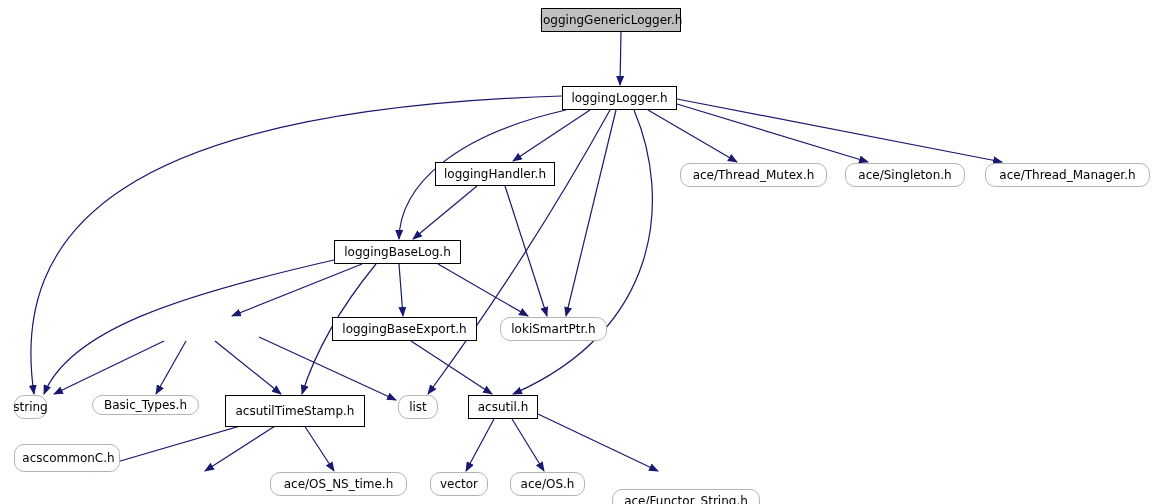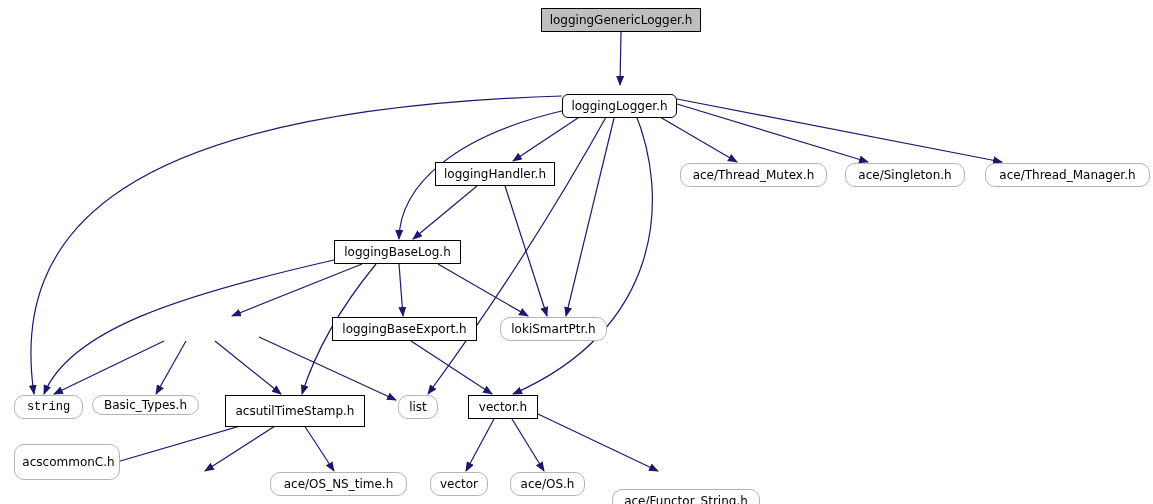--- a/index.html
+++ b/index.html
@@ -65,32 +65,32 @@
       <path d="M259,337 L396,400" class="edge" marker-end="url(#arrow)"></path>
       <path d="M411,341 L492,394" class="edge" marker-end="url(#arrow)"></path>
       <path d="M264,419 L86,471" class="edge" marker-end="url(#arrow)"></path>
       <path d="M286,419 L205,471" class="edge" marker-end="url(#arrow)"></path>
       <path d="M300,419 L334,471" class="edge" marker-end="url(#arrow)"></path>
       <path d="M494,419 L466,471" class="edge" marker-end="url(#arrow)"></path>
       <path d="M512,419 L544,471" class="edge" marker-end="url(#arrow)"></path>
       <path d="M538,414 L658,471" class="edge" marker-end="url(#arrow)"></path>
     </svg>
 
-<div class="node root" style="left: 541px; top: 8px; width: 160px; height: 24px; text-align: center;">loggingGenericLogger.h</div>
-    <div class="node doc" style="left: 562px; top: 94px; width: 115px; height: 24px; border-radius: 6px;">loggingLogger.h</div>
+<div class="node root" style="left: 541px; top: 8px; width: 140px; height: 24px; text-align: center;">loggingGenericLogger.h</div>
+    <div class="node doc" style="left: 562px; top: 86px; width: 115px; height: 24px;">loggingLogger.h</div>
     <div class="node doc" style="left: 435px; top: 162px; width: 120px; height: 24px;">loggingHandler.h</div>
     <div class="node undoc" style="left: 680px; top: 163px; width: 147px; height: 24px;">ace/Thread_Mutex.h</div>
     <div class="node undoc" style="left: 845px; top: 163px; width: 120px; height: 24px; text-align: right;">ace/Singleton.h</div>
     <div class="node undoc" style="left: 985px; top: 163px; width: 165px; height: 24px;">ace/Thread_Manager.h</div>
     <div class="node doc" style="left: 334px; top: 240px; width: 127px; height: 24px;">loggingBaseLog.h</div>
     <div class="node doc" style="left: 332px; top: 317px; width: 145px; height: 24px;">loggingBaseExport.h</div>
     <div class="node undoc" style="left: 500px; top: 317px; width: 107px; height: 24px;">lokiSmartPtr.h</div>
-    <div class="node undoc" style="left: 14px; top: 395px; width: 69px; height: 24px; font-family: Liberation Mono, monospace;">string</div>
+    <div class="node undoc" style="left: 14px; top: 395px; width: 33px; height: 24px;">string</div>
     <div class="node undoc" style="left: 92px; top: 395px; width: 107px; height: 20px;">Basic_Types.h</div>
     <div class="node doc" style="left: 225px; top: 395px; width: 140px; height: 32px;">acsutilTimeStamp.h</div>
     <div class="node undoc" style="left: 398px; top: 395px; width: 40px; height: 24px;">list</div>
-    <div class="node doc" style="left: 468px; top: 395px; width: 70px; height: 24px;">vector.h</div>
-    <div class="node undoc" style="left: 14px; top: 444px; width: 106px; height: 36px; padding-left: 7px;">acscommonC.h</div>
+    <div class="node doc" style="left: 468px; top: 395px; width: 70px; height: 24px;">acsutil.h</div>
+    <div class="node undoc" style="left: 14px; top: 444px; width: 106px; height: 28px; padding-left: 7px;">acscommonC.h</div>
     <div class="node undoc" style="left: 270px; top: 472px; width: 137px; height: 24px;">ace/OS_NS_time.h</div>
     <div class="node undoc" style="left: 430px; top: 472px; width: 58px; height: 24px;">vector</div>
     <div class="node undoc" style="left: 510px; top: 472px; width: 75px; height: 24px;">ace/OS.h</div>
     <div class="node undoc" style="left: 612px; top: 472px; width: 148px; height: 24px; margin-top: 17px;">ace/Functor_String.h</div>
   </div>
 
 </body></html>

